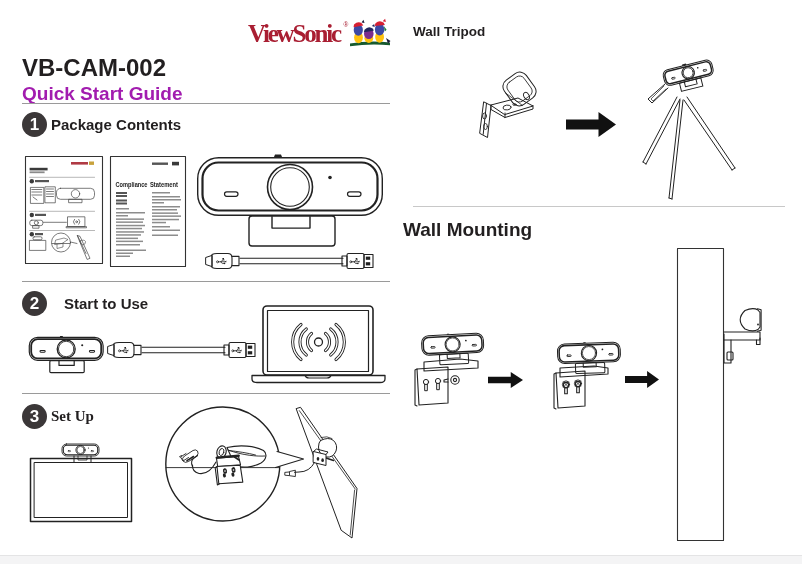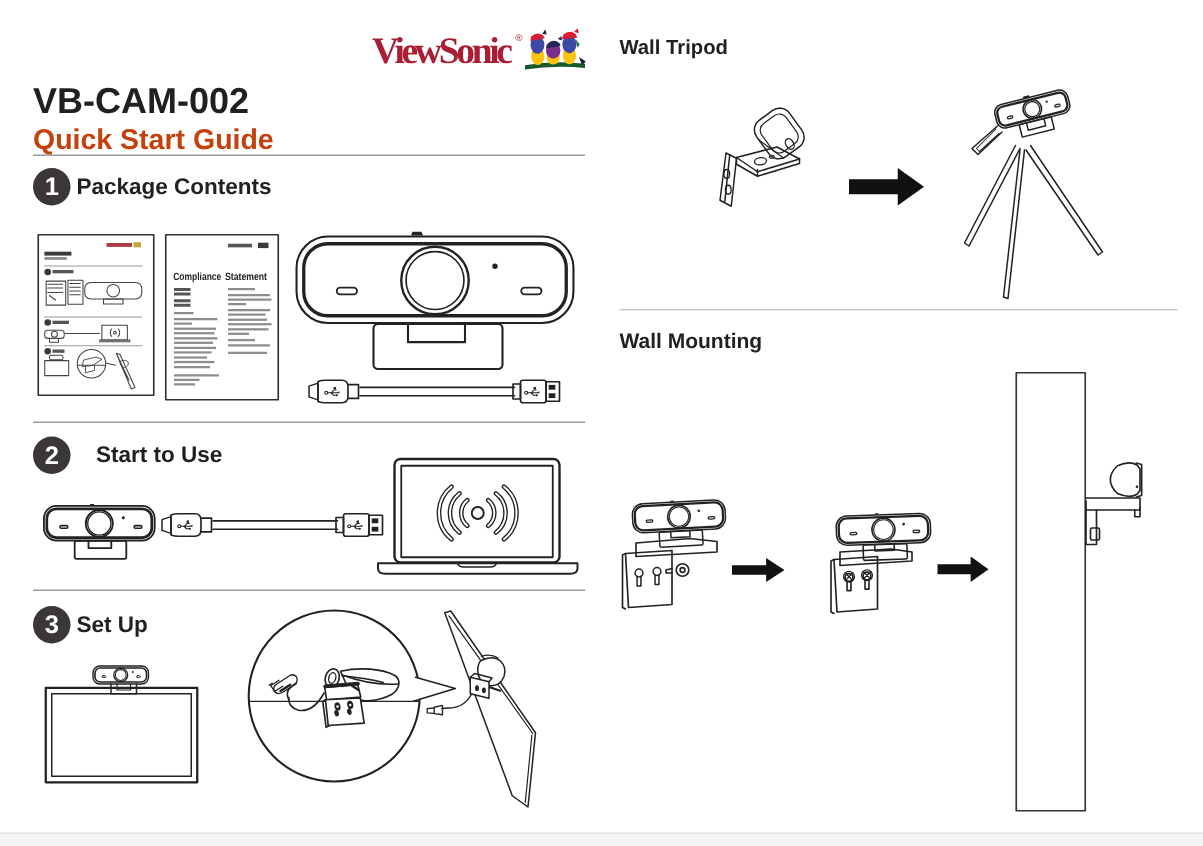--- a/index.html
+++ b/index.html
@@ -7,37 +7,37 @@
 .abs{position:absolute;}
 .hdr{font-weight:bold;color:#221f20;}
 .circle{position:absolute;width:25px;height:25px;border-radius:50%;background:#3b3738;color:#fff;font-weight:bold;font-size:17px;text-align:center;line-height:25px;}
 .seclabel{position:absolute;font-weight:bold;font-size:15px;color:#221f20;}
 .hr{position:absolute;height:0;border-top:1.5px solid #9a9a9a;}
 </style>
 </head>
 <body>
 
 <div class="abs hdr" style="left:22px;top:54px;font-size:24px;">VB-CAM-002</div>
-<div class="abs" style="left:22px;top:83px;font-size:19px;font-weight:bold;color:#c2410c;">Quick Start Guide</div>
+<div class="abs" style="left:22px;top:83px;font-size:19px;font-weight:bold;color:#a21caf;">Quick Start Guide</div>
 <div class="hr" style="left:22px;top:103px;width:368px;"></div>
 
 <div class="circle" style="left:22px;top:112px;">1</div>
 <div class="seclabel" style="left:51px;top:116px;">Package Contents</div>
 
 <div class="hr" style="left:22px;top:281px;width:368px;"></div>
 <div class="circle" style="left:22px;top:291px;">2</div>
 <div class="seclabel" style="left:64px;top:295px;">Start to Use</div>
 
 <div class="hr" style="left:22px;top:393px;width:368px;"></div>
 <div class="circle" style="left:22px;top:404px;">3</div>
-<div class="seclabel" style="left:51px;top:408px;">Set Up</div>
+<div class="seclabel" style="left:51px;top:408px;font-family:Liberation Serif, serif;">Set Up</div>
 
 <div class="abs hdr" style="left:413px;top:24px;font-size:13.5px;">Wall Tripod</div>
 <div class="hr" style="left:413px;top:206px;width:372px;border-top:1px solid #c8c8c8;"></div>
-<div class="abs hdr" style="left:413px;top:219px;font-size:14px;">Wall Mounting</div>
+<div class="abs hdr" style="left:403px;top:219px;font-size:19px;">Wall Mounting</div>
 
 <div class="abs" style="left:0;top:555px;width:802px;height:9px;background:#f4f4f5;border-top:1px solid #e4e4e5;"></div>
 
 <svg class="abs" style="left:0;top:0;overflow:visible;" width="802" height="564" viewBox="0 0 802 564" fill="none" stroke-linecap="round" stroke-linejoin="round">
 <defs>
 
 <g id="cam">
 <rect x="0.7" y="0.7" width="184.6" height="57.6" rx="21" stroke="#222" stroke-width="1.4"></rect>
 <rect x="5.5" y="5.5" width="175" height="48" rx="16" stroke="#222" stroke-width="2.2"></rect>
 <circle cx="93" cy="30" r="22.5" stroke="#222" stroke-width="1.6"></circle>

